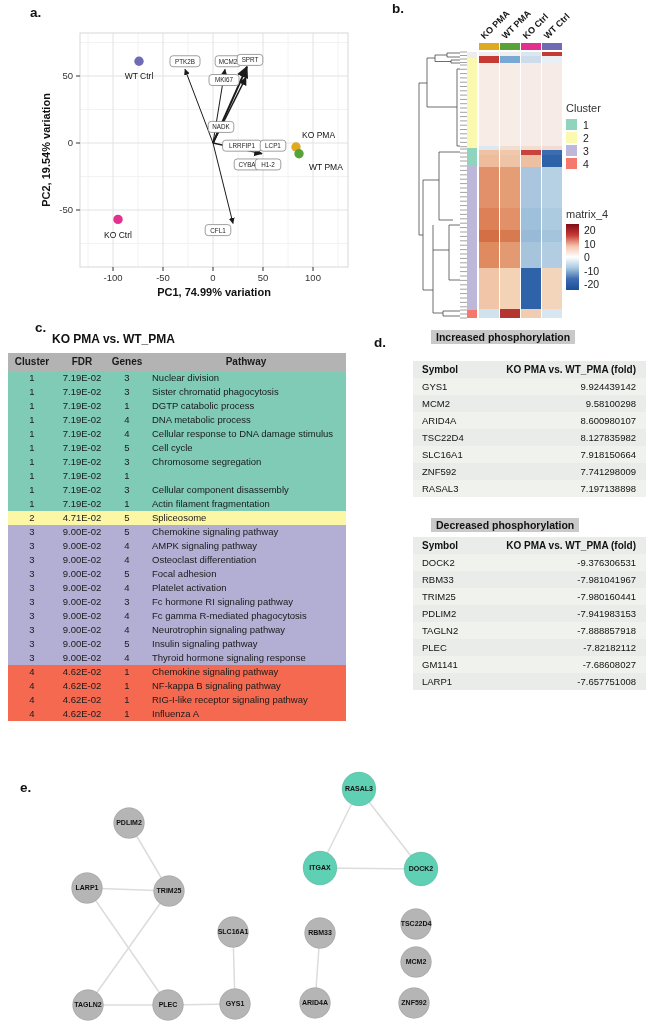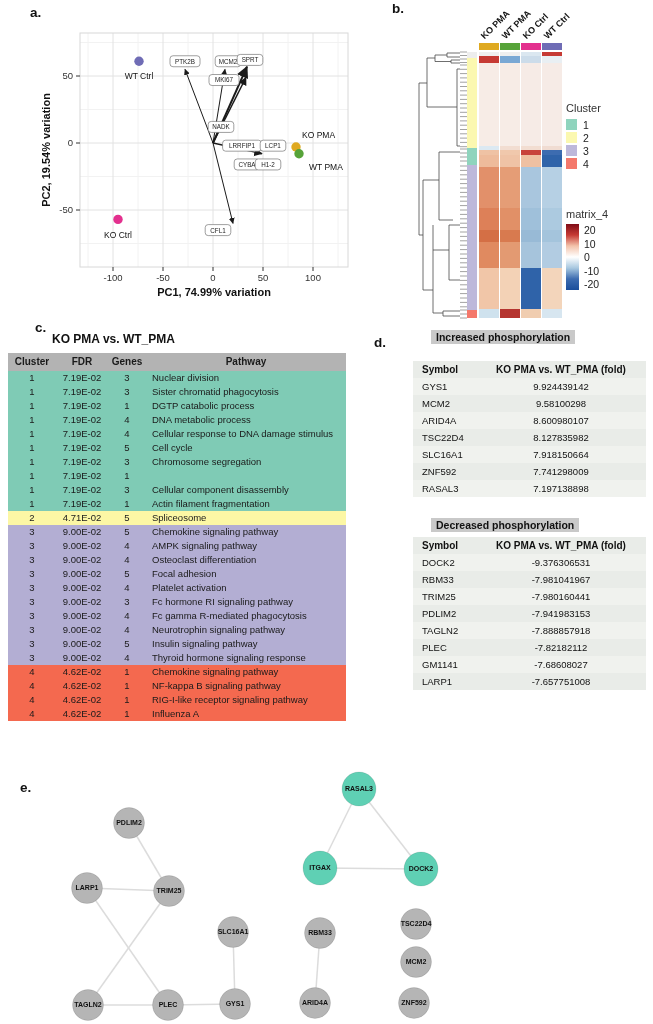--- a/index.html
+++ b/index.html
@@ -35,21 +35,21 @@
   .cell-p{padding-left:6px;padding-right:2px;}
 
   
   .sec-title{position:absolute;background:#c9c9c9;font-weight:bold;font-size:10.5px;
              padding:1px 5px;color:#111;white-space:nowrap;}
   .dtable{position:absolute;width:233px;font-size:9.5px;color:#111;}
   .drow{display:grid;grid-template-columns:64px 150px;min-height:17px;align-items:center;padding-left:9px;}
   .drow:nth-child(odd){background:#e9ece8;}
   .drow:nth-child(even){background:#f0f2ee;}
   .drow.dhead{font-weight:bold;font-size:10px;}
-  .dval{text-align:center;}
+  .dval{text-align:right;}
 </style>
 </head>
 <body>
 
 <div class="page">
 
   <div class="panel-label" style="left:30px;top:5px;">a.</div>
   <div class="panel-label" style="left:392px;top:1px;">b.</div>
   <div class="panel-label" style="left:35px;top:320px;">c.</div>
   <div class="panel-label" style="left:374px;top:335px;">d.</div>

